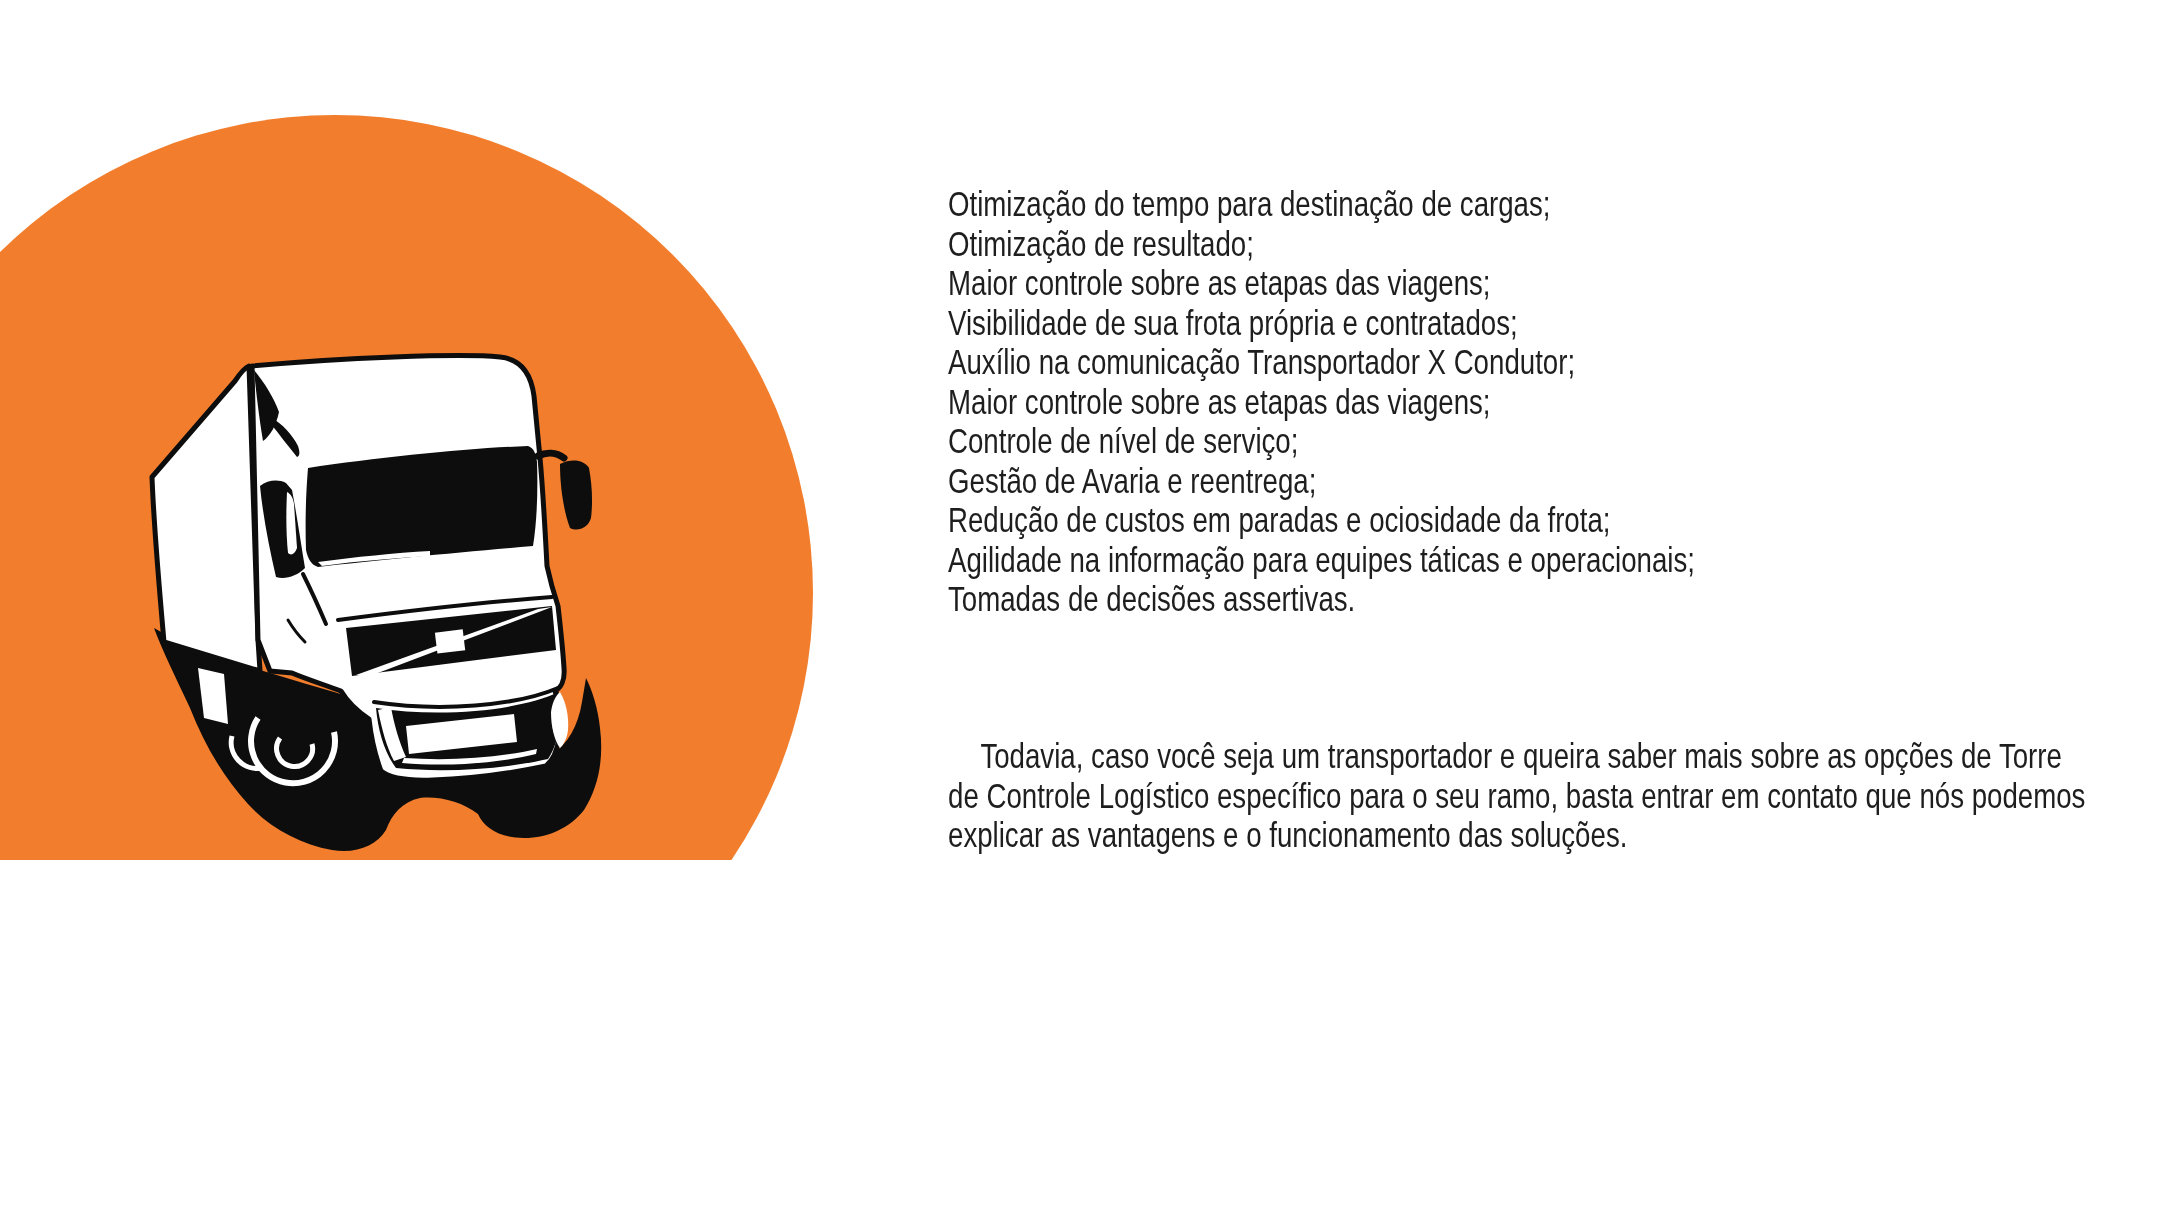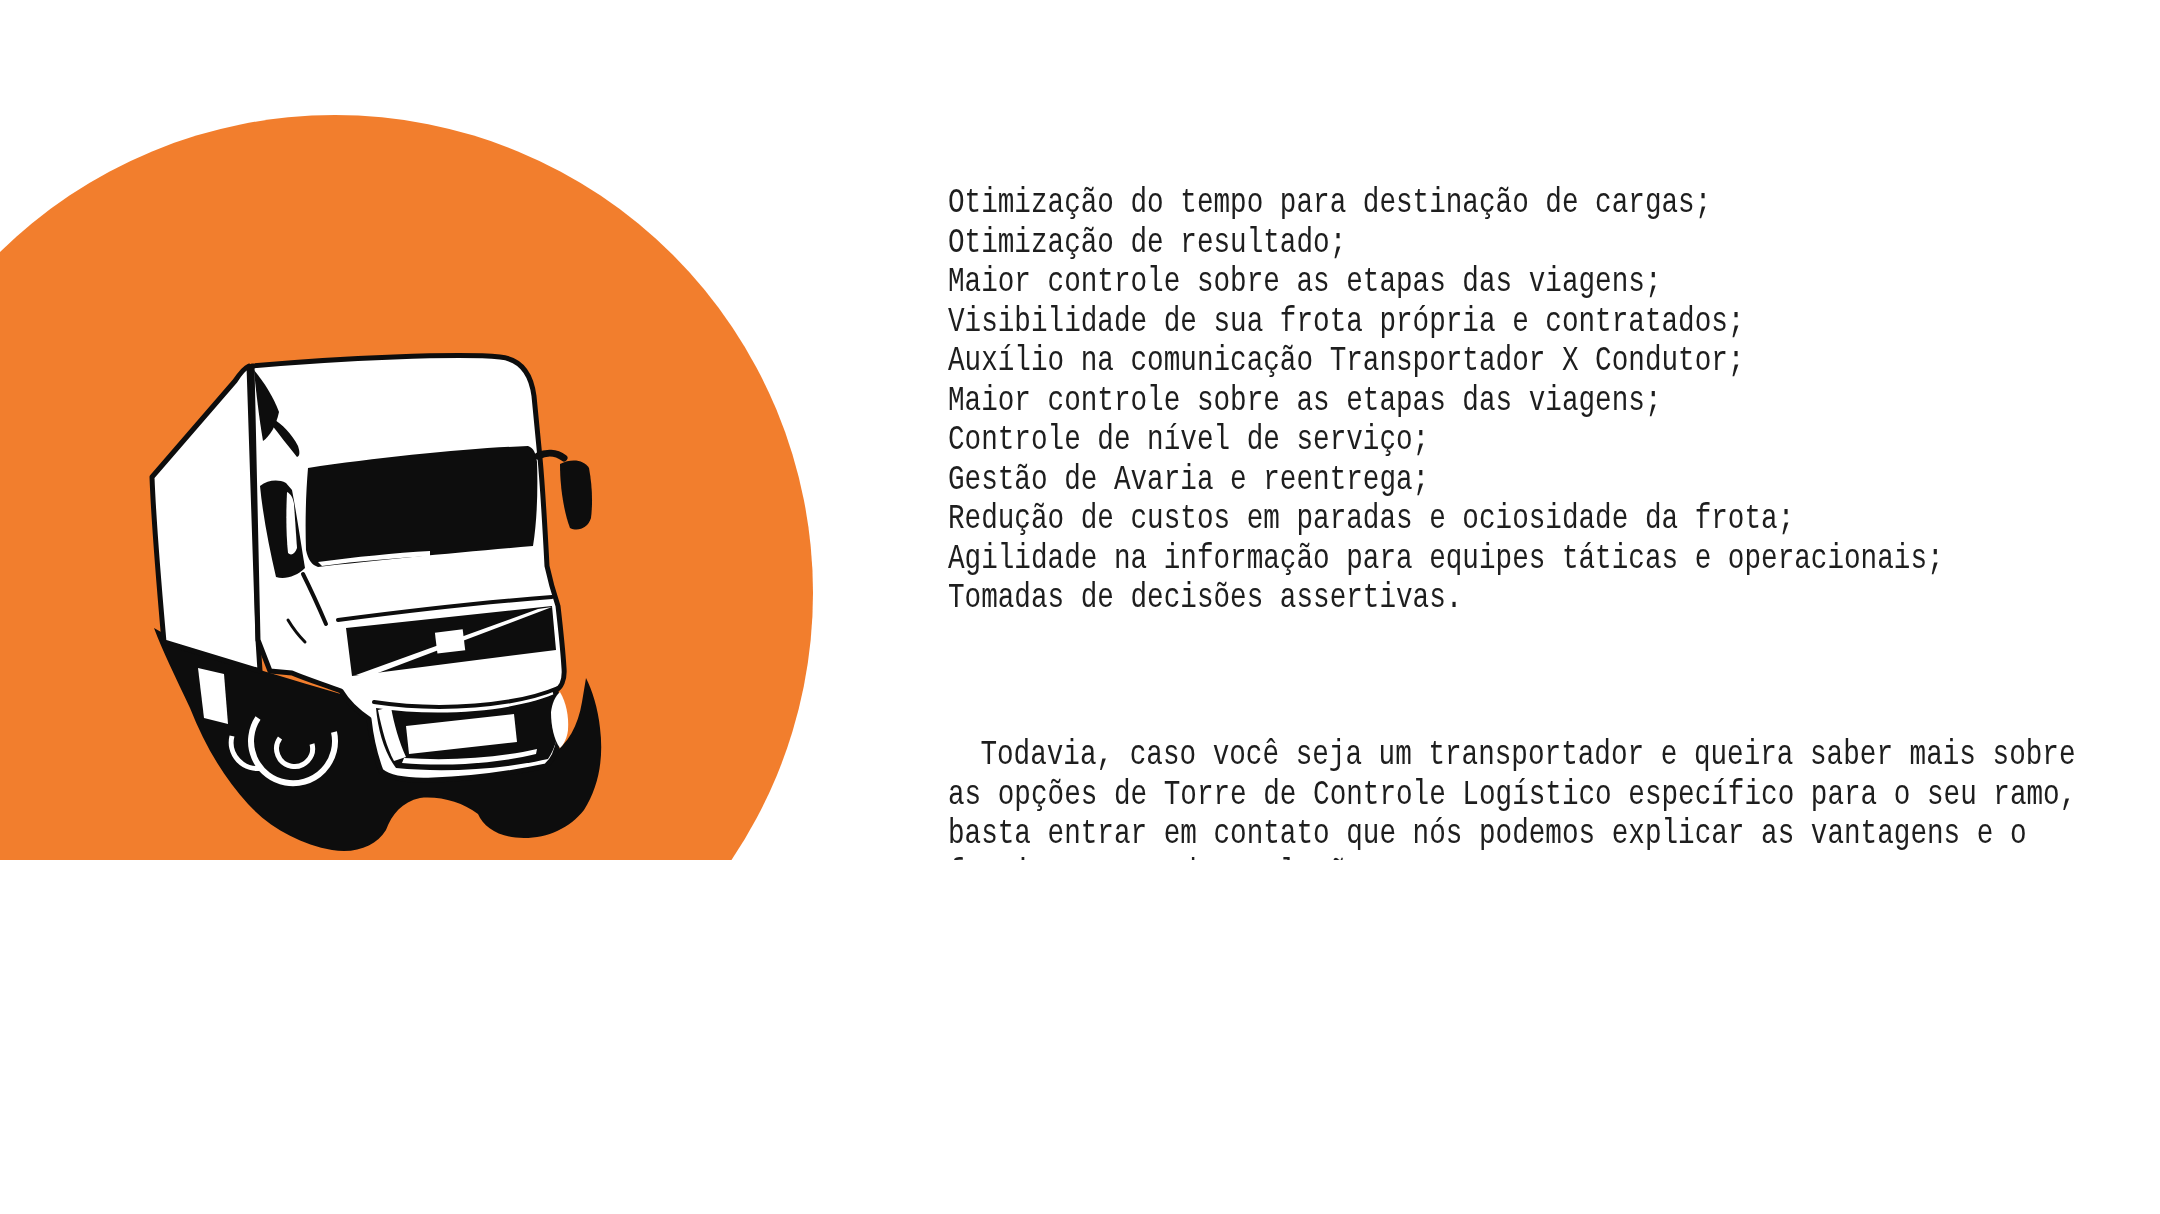--- a/index.html
+++ b/index.html
@@ -6,21 +6,21 @@
     --bg:#ffffff;
     --circle:#F27E2D;
     --ink:#1e1e1e;
     --truck-black:#0d0d0d;
     --truck-white:#ffffff;
   }
   html,body{margin:0;padding:0;}
   body{background:var(--bg);font-family:"Liberation Sans","DejaVu Sans",sans-serif;}
   .canvas{
     position:relative;width:2160px;height:860px;
-    background:var(--bg);overflow:hidden;font-family:Liberation Mono, monospace;
+    background:var(--bg);overflow:hidden;
   }
   .orange-circle{
     position:absolute;left:-143px;top:115px;width:956px;height:956px;
     border-radius:50%;background:var(--circle);
   }
   .truck-svg{
     position:absolute;left:140px;top:340px;width:490px;height:530px;
   }
   .text-col{
     position:absolute;left:948px;width:1450px;

